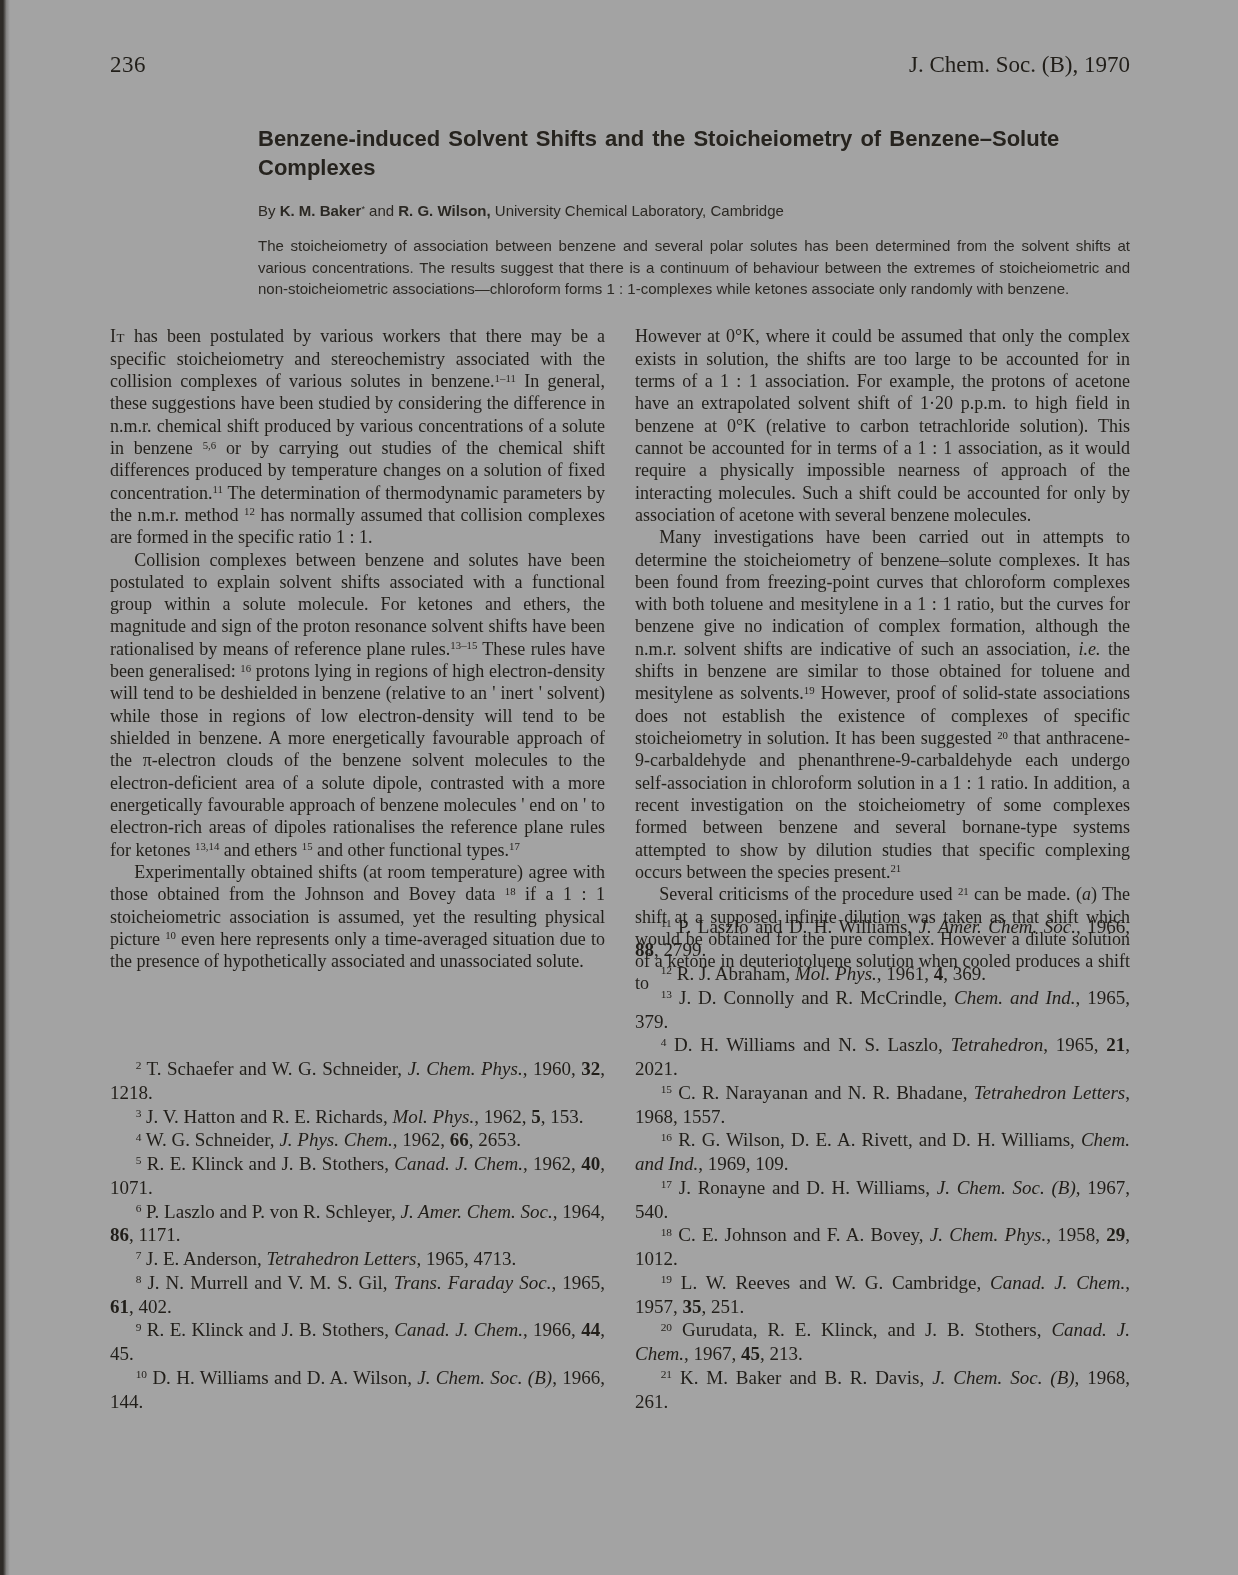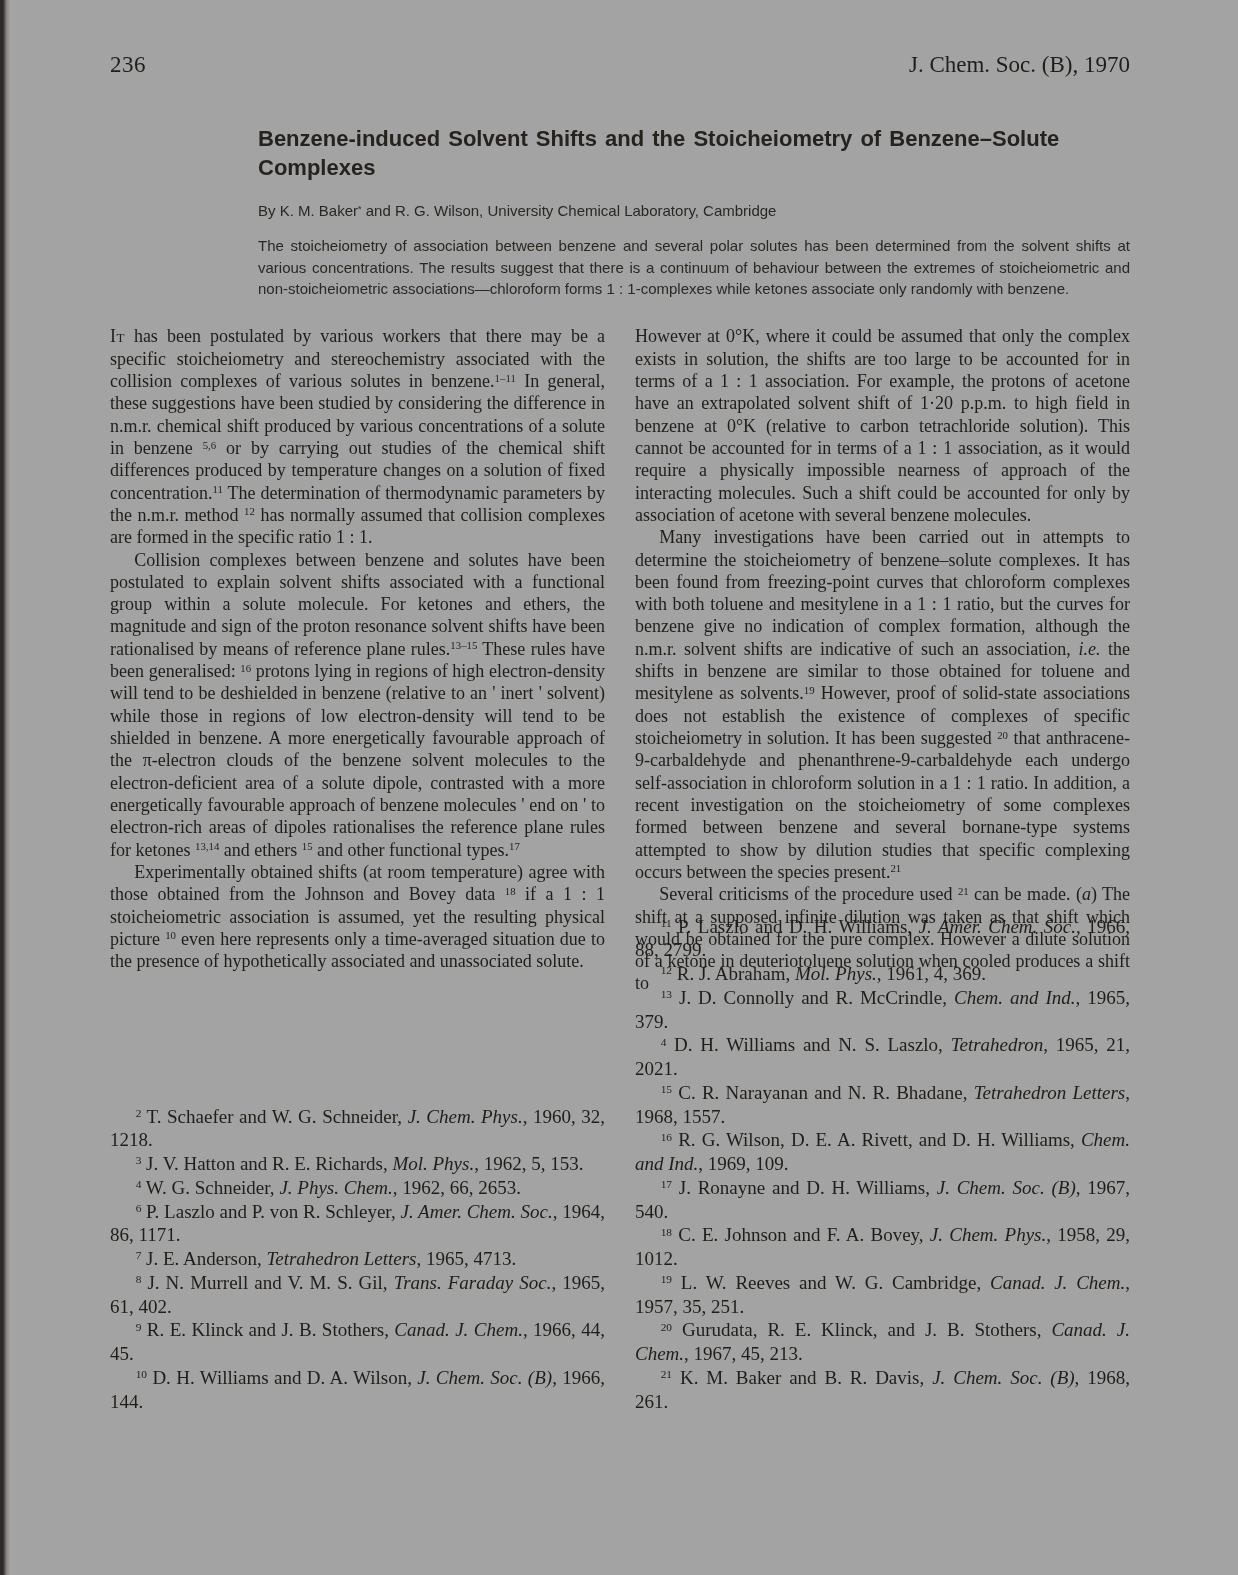--- a/index.html
+++ b/index.html
@@ -40,21 +40,21 @@
     margin:0; text-indent:1.35em;
   }
   .body-text .body-para:first-child { text-indent:0; }
   .footnotes { position:absolute; left:0; right:0; bottom:0; }
   .footnotes .footnote {
     font-size:19px; line-height:1.25; text-align:justify;
     margin:0; text-indent:1.35em;
   }
   sup { font-size:.6em; line-height:0; vertical-align:baseline; position:relative; top:-.5em; }
   i { font-style:italic;margin-top:12px; }
-  b { font-weight:normal; }
+  b { font-weight:bold; }
   .smallcaps { font-variant:small-caps; letter-spacing:.4px; }
 </style>
 </head>
 <body>
 
 <div class="page">
   <div class="scan-edge"></div>
 
   <header class="running-head">
     <span class="folio">236</span>
@@ -71,20 +71,21 @@
     <div class="col">
       <div class="body-text">
           <p class="body-para"><span class="smallcaps">It</span><span> has been postulated by various workers that there may be a specific stoicheiometry and stereochemistry associated with the collision complexes of various solutes in benzene.</span><sup>1–11</sup><span> In general, these suggestions have been studied by considering the difference in n.m.r. chemical shift produced by various concentrations of a solute in benzene </span><sup>5,6</sup><span> or by carrying out studies of the chemical shift differences produced by temperature changes on a solution of fixed concentration.</span><sup>11</sup><span> The determination of thermodynamic parameters by the n.m.r. method </span><sup>12</sup><span> has normally assumed that collision complexes are formed in the specific ratio 1 : 1.</span></p>
           <p class="body-para"><span>Collision complexes between benzene and solutes have been postulated to explain solvent shifts associated with a functional group within a solute molecule.  For ketones and ethers, the magnitude and sign of the proton resonance solvent shifts have been rationalised by means of reference plane rules.</span><sup>13–15</sup><span> These rules have been generalised: </span><sup>16</sup><span> protons lying in regions of high electron-density will tend to be deshielded in benzene (relative to an ' inert ' solvent) while those in regions of low electron-density will tend to be shielded in benzene. A more energetically favourable approach of the π-electron clouds of the benzene solvent molecules to the electron-deficient area of a solute dipole, contrasted with a more energetically favourable approach of benzene molecules ' end on ' to electron-rich areas of dipoles rationalises the reference plane rules for ketones </span><sup>13,14</sup><span> and ethers </span><sup>15</sup><span> and other functional types.</span><sup>17</sup></p>
           <p class="body-para"><span>Experimentally obtained shifts (at room temperature) agree with those obtained from the Johnson and Bovey data </span><sup>18</sup><span> if a 1 : 1 stoicheiometric association is assumed, yet the resulting physical picture </span><sup>10</sup><span> even here represents only a time-averaged situation due to the presence of hypothetically associated and unassociated solute.</span></p>
         </div>
       <div class="footnotes">
           <p class="footnote"><sup>2</sup><span> T. Schaefer and W. G. Schneider, </span><i>J. Chem. Phys.</i><span>, 1960, </span><b>32</b><span>, 1218.</span></p>
           <p class="footnote"><sup>3</sup><span> J. V. Hatton and R. E. Richards, </span><i>Mol. Phys.</i><span>, 1962, </span><b>5</b><span>, 153.</span></p>
           <p class="footnote"><sup>4</sup><span> W. G. Schneider, </span><i>J. Phys. Chem.</i><span>, 1962, </span><b>66</b><span>, 2653.</span></p>
+          <p class="footnote"><sup>5</sup><span> R. E. Klinck and J. B. Stothers, </span><i>Canad. J. Chem.</i><span>, 1962, </span><b>40</b><span>, 1071.</span></p>
           <p class="footnote"><sup>6</sup><span> P. Laszlo and P. von R. Schleyer, </span><i>J. Amer. Chem. Soc.</i><span>, 1964, </span><b>86</b><span>, 1171.</span></p>
           <p class="footnote"><sup>7</sup><span> J. E. Anderson, </span><i>Tetrahedron Letters</i><span>, 1965, 4713.</span></p>
           <p class="footnote"><sup>8</sup><span> J. N. Murrell and V. M. S. Gil, </span><i>Trans. Faraday Soc.</i><span>, 1965, </span><b>61</b><span>, 402.</span></p>
           <p class="footnote"><sup>9</sup><span> R. E. Klinck and J. B. Stothers, </span><i>Canad. J. Chem.</i><span>, 1966, </span><b>44</b><span>, 45.</span></p>
           <p class="footnote"><sup>10</sup><span> D. H. Williams and D. A. Wilson, </span><i>J. Chem. Soc. (B)</i><span>, 1966, 144.</span></p>
         </div>
     </div>
     <div class="col">
       <div class="body-text">
           <p class="body-para"><span>However at 0°K, where it could be assumed that only the complex exists in solution, the shifts are too large to be accounted for in terms of a 1 : 1 association.  For example, the protons of acetone have an extrapolated solvent shift of 1·20 p.p.m. to high field in benzene at 0°K (relative to carbon tetrachloride solution).  This cannot be accounted for in terms of a 1 : 1 association, as it would require a physically impossible nearness of approach of the interacting molecules.  Such a shift could be accounted for only by association of acetone with several benzene molecules.</span></p>

